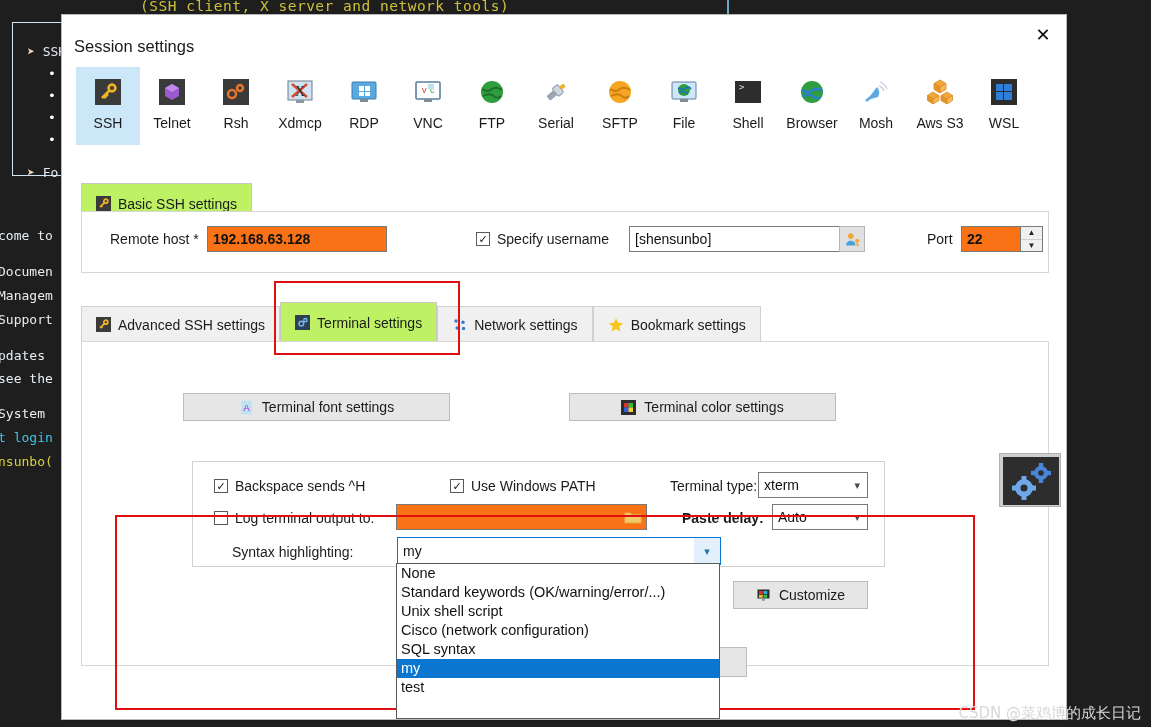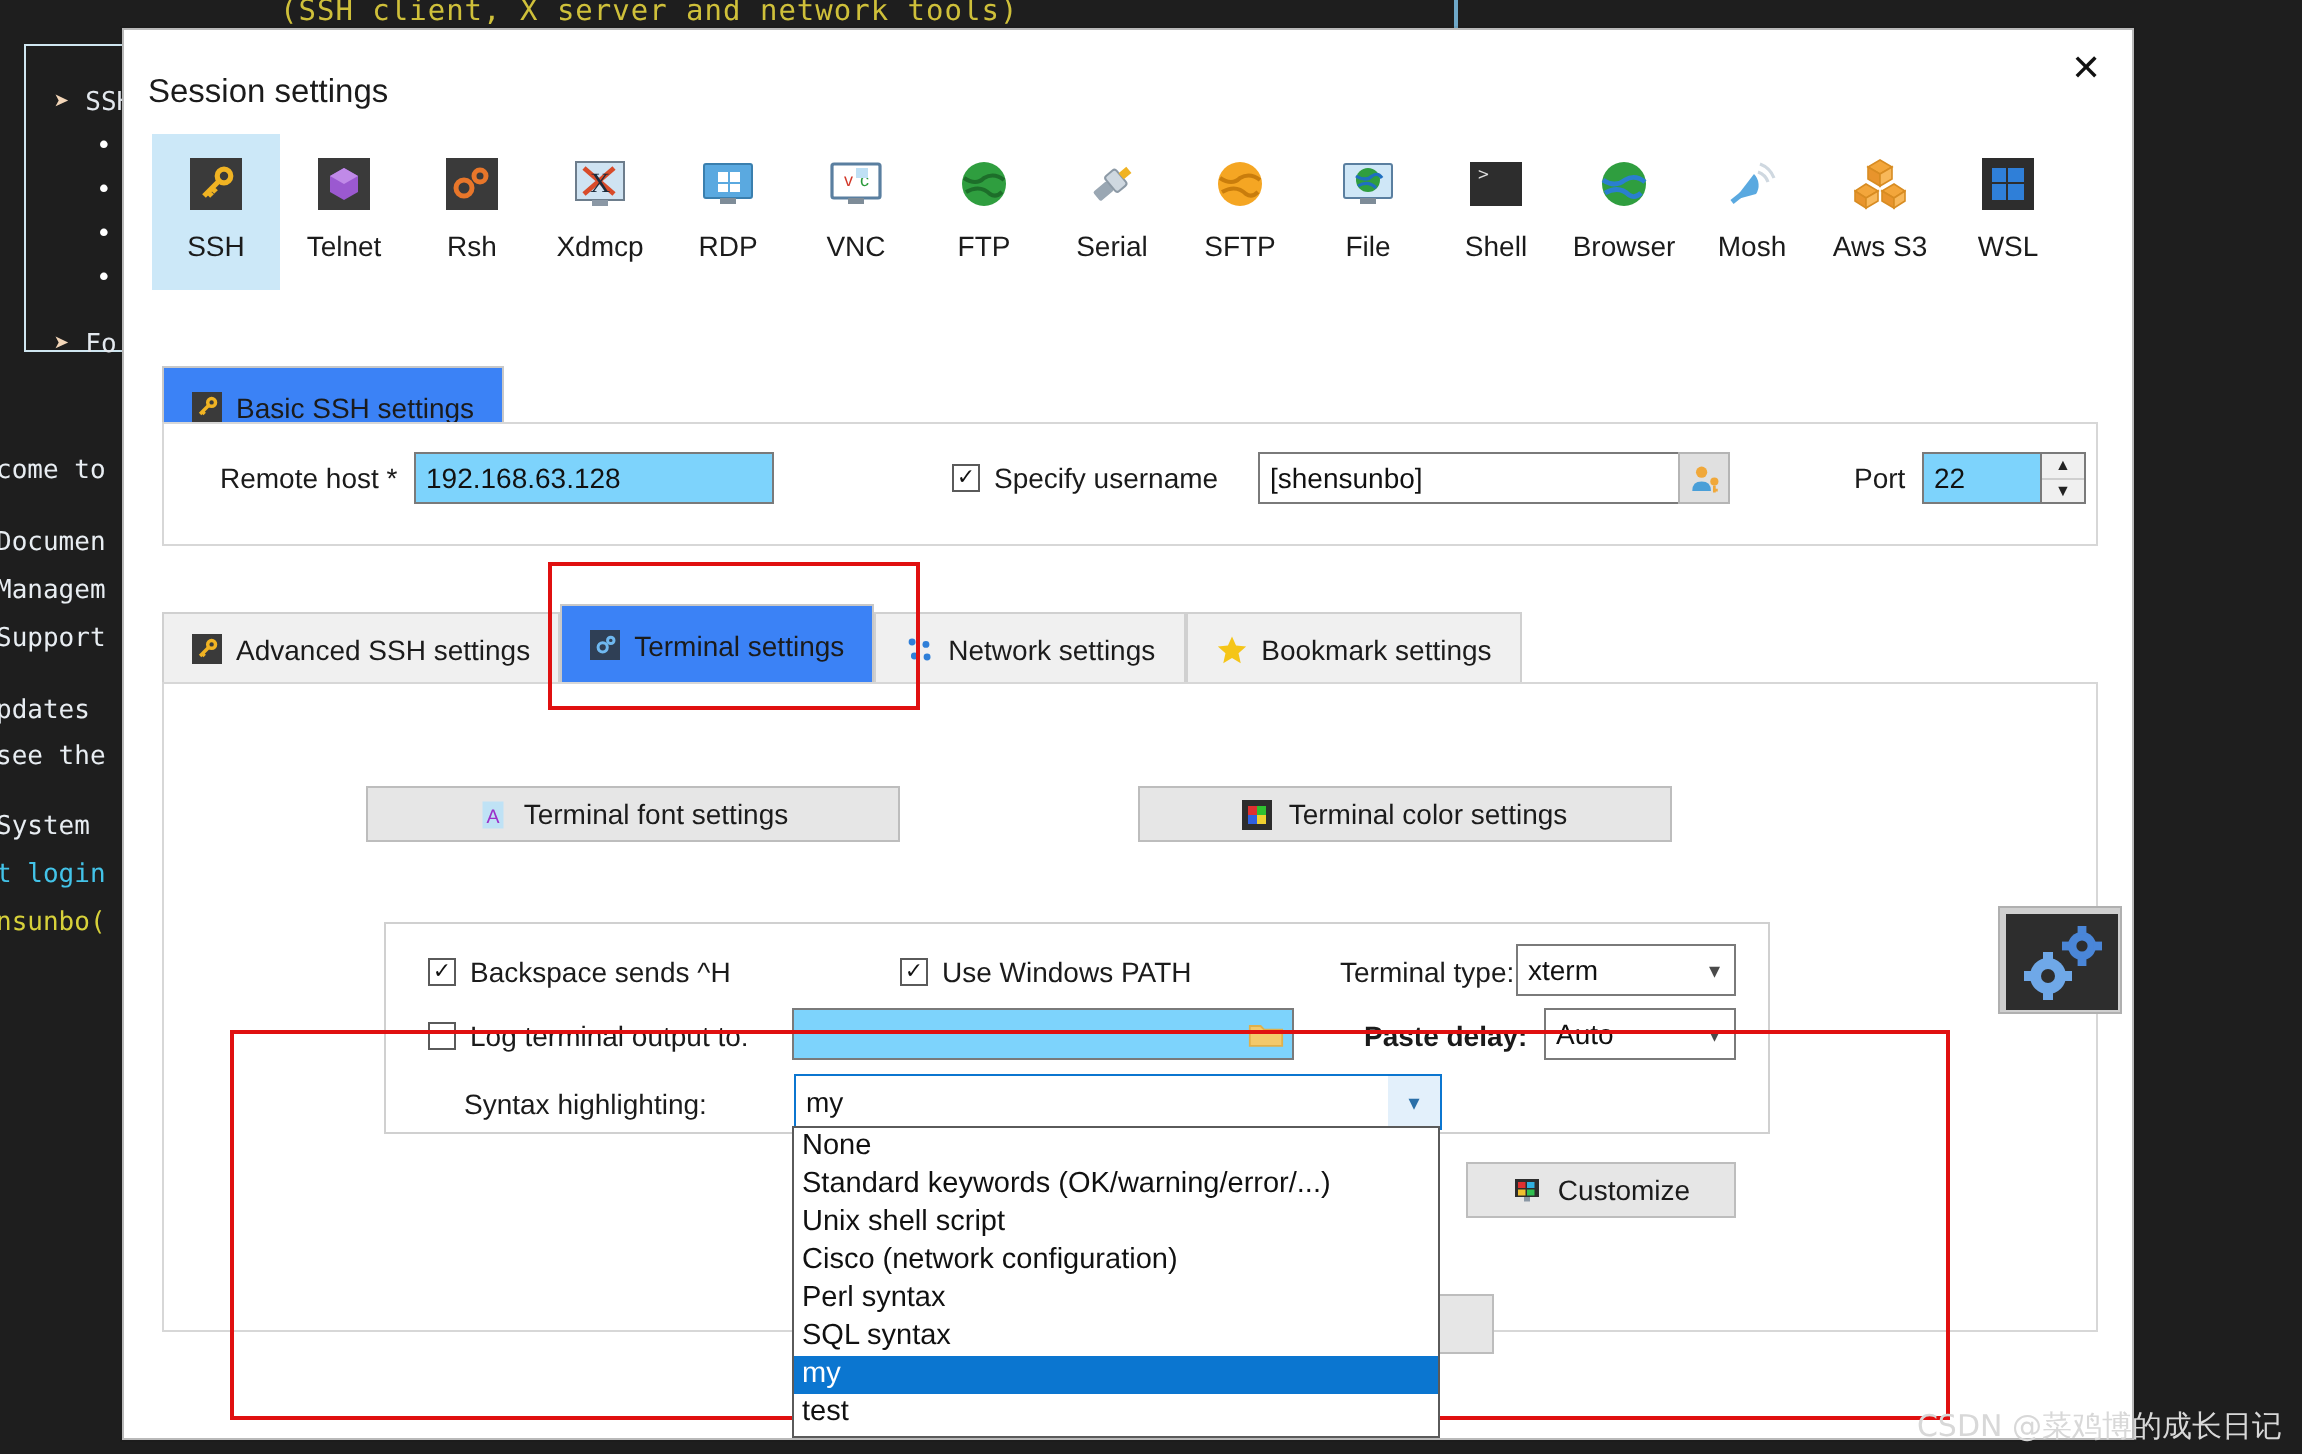--- a/index.html
+++ b/index.html
@@ -76,32 +76,33 @@
   .icn { display: block; }
 
   
   .tabstrip { position: absolute; display: flex; align-items: flex-end; }
   .tab {
     height: 36px; padding: 0 14px;
     display: flex; align-items: center; gap: 7px;
     background: #f0f0f0; border: 1px solid #d0d0d0; border-bottom: none;
     font-size: 14px; color: #1b1b1b; cursor: pointer; white-space: nowrap;
   }
-  .tab.active { background: #3b82f6; height: 40px; border-color: #c8c8c8; }
+  .tab.active { background: #bef264; height: 40px; border-color: #c8c8c8; }
 
   .panel {
     position: absolute; background: #fff; border: 1px solid #d7d7d7;
   }
 
   
   .lbl { font-size: 14px; color: #1b1b1b; white-space: nowrap; }
   .txt {
-    border: 1px solid #7a7a7a; background: #7dd3fc; height: 26px;
+    border: 1px solid #7a7a7a; background: #f97316; height: 26px;
     font-size: 14px; color: #111; padding: 0 5px; display: flex; align-items: center;
     font-family: "Liberation Sans", sans-serif;
+    font-weight: bold;
   }
   .combo {
     border: 1px solid #7a7a7a; background: #fff; height: 26px;
     font-size: 14px; color: #111; display: flex; align-items: center;
     justify-content: space-between; padding: 0 2px 0 5px; cursor: pointer;
   }
   .combo .chev { color: #4a4a4a; font-size: 11px; padding: 0 5px; }
   .cb { display: inline-flex; align-items: center; gap: 7px; cursor: pointer; }
   .cb .box {
     width: 14px; height: 14px; border: 1px solid #5a5a5a; background: #fff;
@@ -544,21 +545,20 @@
     </div>
 
     <div class="btn" style="position:absolute; left:555px; top:305px; width:110px; height:30px; justify-content:flex-start; padding-left:10px;">Cancel</div>
   </div>
 
   <div id="dropdown">
     <div class="dd-item">None</div>
     <div class="dd-item">Standard keywords (OK/warning/error/...)</div>
     <div class="dd-item">Unix shell script</div>
     <div class="dd-item">Cisco (network configuration)</div>
-    <div class="dd-item">Perl syntax</div>
     <div class="dd-item">SQL syntax</div>
     <div class="dd-item sel">my</div>
     <div class="dd-item">test</div>
   </div>
 
 </div>
 
 <div class="redbox" style="left:274px; top:281px; width:186px; height:74px;"></div>
 <div class="redbox" style="left:115px; top:515px; width:860px; height:195px;"></div>
 

